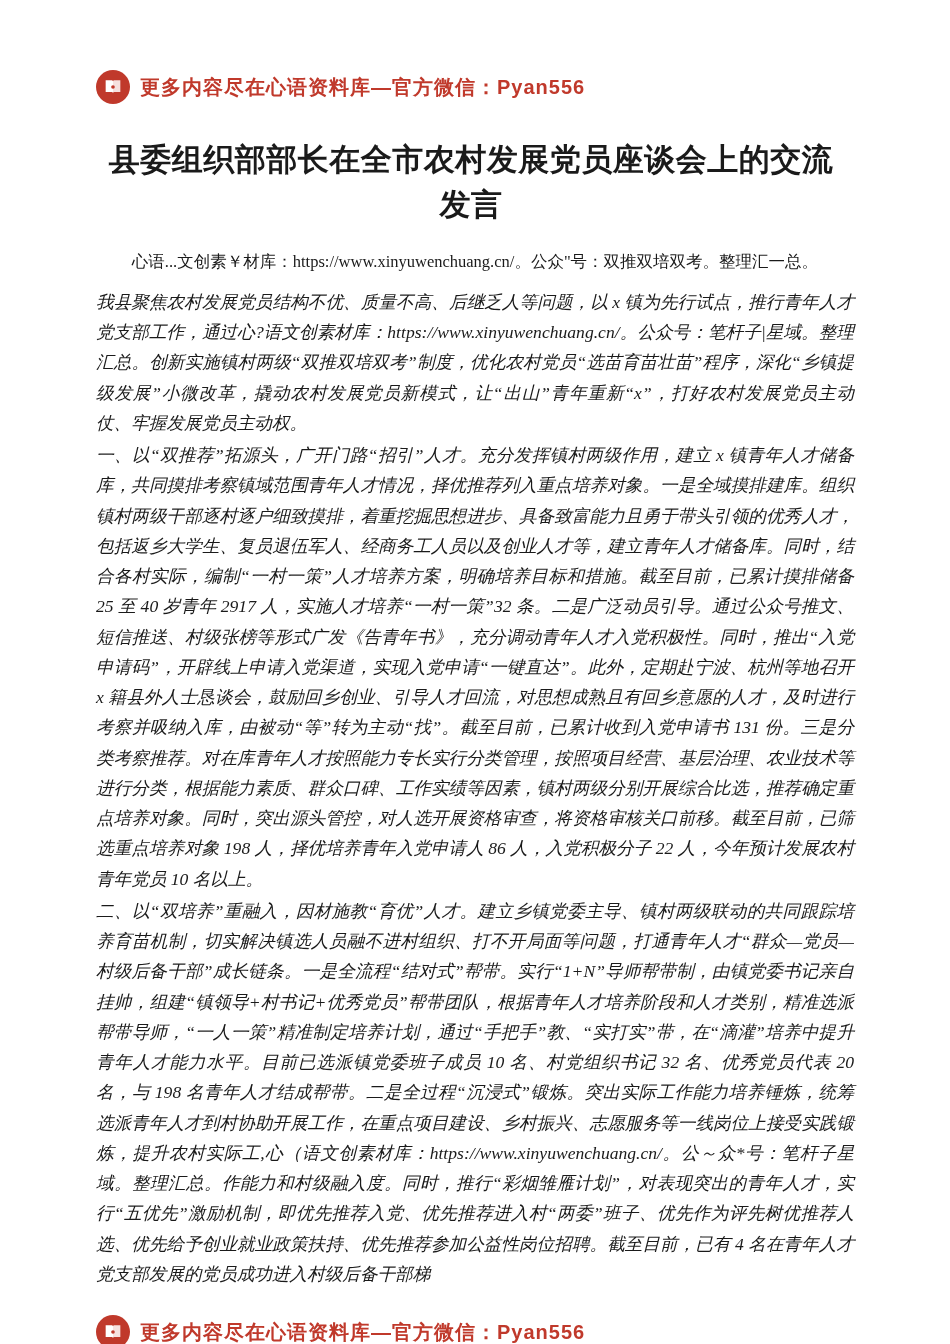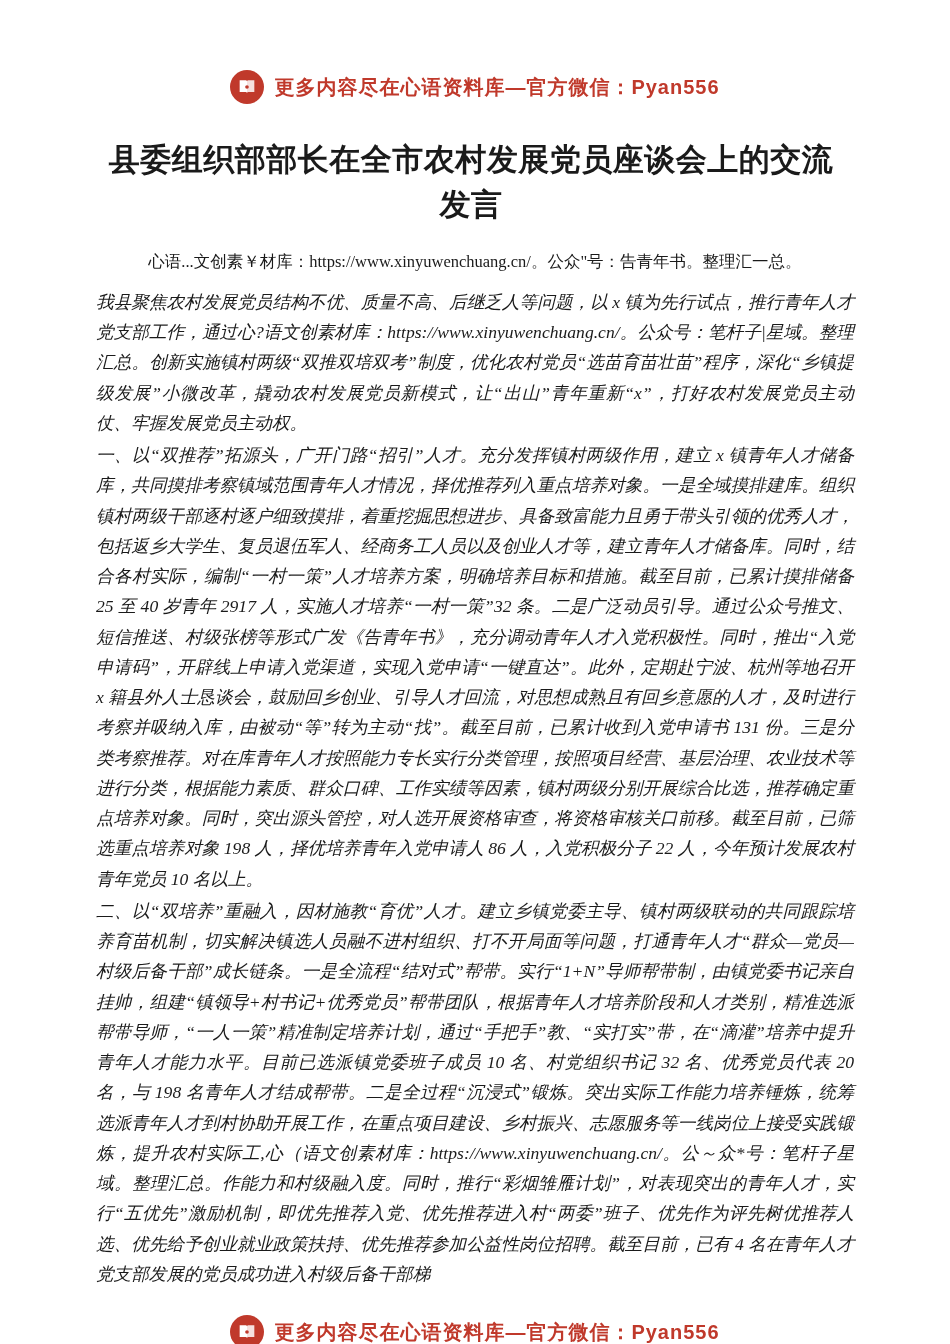--- a/index.html
+++ b/index.html
@@ -18,21 +18,20 @@
     min-height: 1344px;
     box-sizing: border-box;
     padding: 70px 96px 30px 96px;
     position: relative;
   }
 
   
   .banner {
     display: flex;
     align-items: center;
-    justify-content: center;
     gap: 10px;
     color: #c0392b;
     font-family: "Liberation Sans", "DejaVu Sans", sans-serif;
     font-weight: bold;
     font-size: 20px;
     letter-spacing: 1px;
     white-space: nowrap;
   }
   .banner-top { margin-bottom: 34px; }
   .banner-bottom {
@@ -89,21 +88,21 @@
         <path d="M4 4.5h6.2c1 0 1.8.5 1.8 1.3v13c0-.8-.8-1.3-1.8-1.3H4z" fill="#ffffff"></path>
         <path d="M20 4.5h-6.2c-1 0-1.8.5-1.8 1.3v13c0-.8.8-1.3 1.8-1.3H20z" fill="#ffffff" opacity="0.85"></path>
         <circle cx="12" cy="12" r="2" fill="#c0392b"></circle>
       </svg>
     </span>
     <span>更多内容尽在心语资料库—官方微信：Pyan556</span>
   </div>
 
   <h1 class="doc-title">县委组织部部长在全市农村发展党员座谈会上的交流发言</h1>
 
-  <div class="subline">心语...文创素￥材库：https://www.xinyuwenchuang.cn/。公众"号：告青年书。整理汇一总。</div>
+  <div class="subline">心语...文创素￥材库：https://www.xinyuwenchuang.cn/。公众"号：双推双培双考。整理汇一总。</div>
 
   <p class="para">我县聚焦农村发展党员结构不优、质量不高、后继乏人等问题，以 x 镇为先行试点，推行青年人才党支部工作，通过心?语文创素材库：https://www.xinyuwenchuang.cn/。公众号：笔杆子|星域。整理汇总。创新实施镇村两级“双推双培双考”制度，优化农村党员“选苗育苗壮苗”程序，深化“乡镇提级发展”小微改革，撬动农村发展党员新模式，让“出山”青年重新“x”，打好农村发展党员主动仗、牢握发展党员主动权。</p>
   <p class="para">一、以“双推荐”拓源头，广开门路“招引”人才。充分发挥镇村两级作用，建立 x 镇青年人才储备库，共同摸排考察镇域范围青年人才情况，择优推荐列入重点培养对象。一是全域摸排建库。组织镇村两级干部逐村逐户细致摸排，着重挖掘思想进步、具备致富能力且勇于带头引领的优秀人才，包括返乡大学生、复员退伍军人、经商务工人员以及创业人才等，建立青年人才储备库。同时，结合各村实际，编制“一村一策”人才培养方案，明确培养目标和措施。截至目前，已累计摸排储备 25 至 40 岁青年 2917 人，实施人才培养“一村一策”32 条。二是广泛动员引导。通过公众号推文、短信推送、村级张榜等形式广发《告青年书》，充分调动青年人才入党积极性。同时，推出“入党申请码”，开辟线上申请入党渠道，实现入党申请“一键直达”。此外，定期赴宁波、杭州等地召开 x 籍县外人士恳谈会，鼓励回乡创业、引导人才回流，对思想成熟且有回乡意愿的人才，及时进行考察并吸纳入库，由被动“等”转为主动“找”。截至目前，已累计收到入党申请书 131 份。三是分类考察推荐。对在库青年人才按照能力专长实行分类管理，按照项目经营、基层治理、农业技术等进行分类，根据能力素质、群众口碑、工作实绩等因素，镇村两级分别开展综合比选，推荐确定重点培养对象。同时，突出源头管控，对人选开展资格审查，将资格审核关口前移。截至目前，已筛选重点培养对象 198 人，择优培养青年入党申请人 86 人，入党积极分子 22 人，今年预计发展农村青年党员 10 名以上。</p>
   <p class="para">二、以“双培养”重融入，因材施教“育优”人才。建立乡镇党委主导、镇村两级联动的共同跟踪培养育苗机制，切实解决镇选人员融不进村组织、打不开局面等问题，打通青年人才“群众—党员—村级后备干部”成长链条。一是全流程“结对式”帮带。实行“1+N”导师帮带制，由镇党委书记亲自挂帅，组建“镇领导+村书记+优秀党员”帮带团队，根据青年人才培养阶段和人才类别，精准选派帮带导师，“一人一策”精准制定培养计划，通过“手把手”教、“实打实”带，在“滴灌”培养中提升青年人才能力水平。目前已选派镇党委班子成员 10 名、村党组织书记 32 名、优秀党员代表 20 名，与 198 名青年人才结成帮带。二是全过程“沉浸式”锻炼。突出实际工作能力培养锤炼，统筹选派青年人才到村协助开展工作，在重点项目建设、乡村振兴、志愿服务等一线岗位上接受实践锻炼，提升农村实际工,心（语文创素材库：https://www.xinyuwenchuang.cn/。公～众*号：笔杆子星域。整理汇总。作能力和村级融入度。同时，推行“彩烟雏雁计划”，对表现突出的青年人才，实行“五优先”激励机制，即优先推荐入党、优先推荐进入村“两委”班子、优先作为评先树优推荐人选、优先给予创业就业政策扶持、优先推荐参加公益性岗位招聘。截至目前，已有 4 名在青年人才党支部发展的党员成功进入村级后备干部梯</p>
 
   <div class="banner banner-bottom">
     <span class="logo">
       <svg width="22" height="22" viewBox="0 0 24 24" aria-hidden="true">
         <path d="M4 4.5h6.2c1 0 1.8.5 1.8 1.3v13c0-.8-.8-1.3-1.8-1.3H4z" fill="#ffffff"></path>
         <path d="M20 4.5h-6.2c-1 0-1.8.5-1.8 1.3v13c0-.8.8-1.3 1.8-1.3H20z" fill="#ffffff" opacity="0.85"></path>

